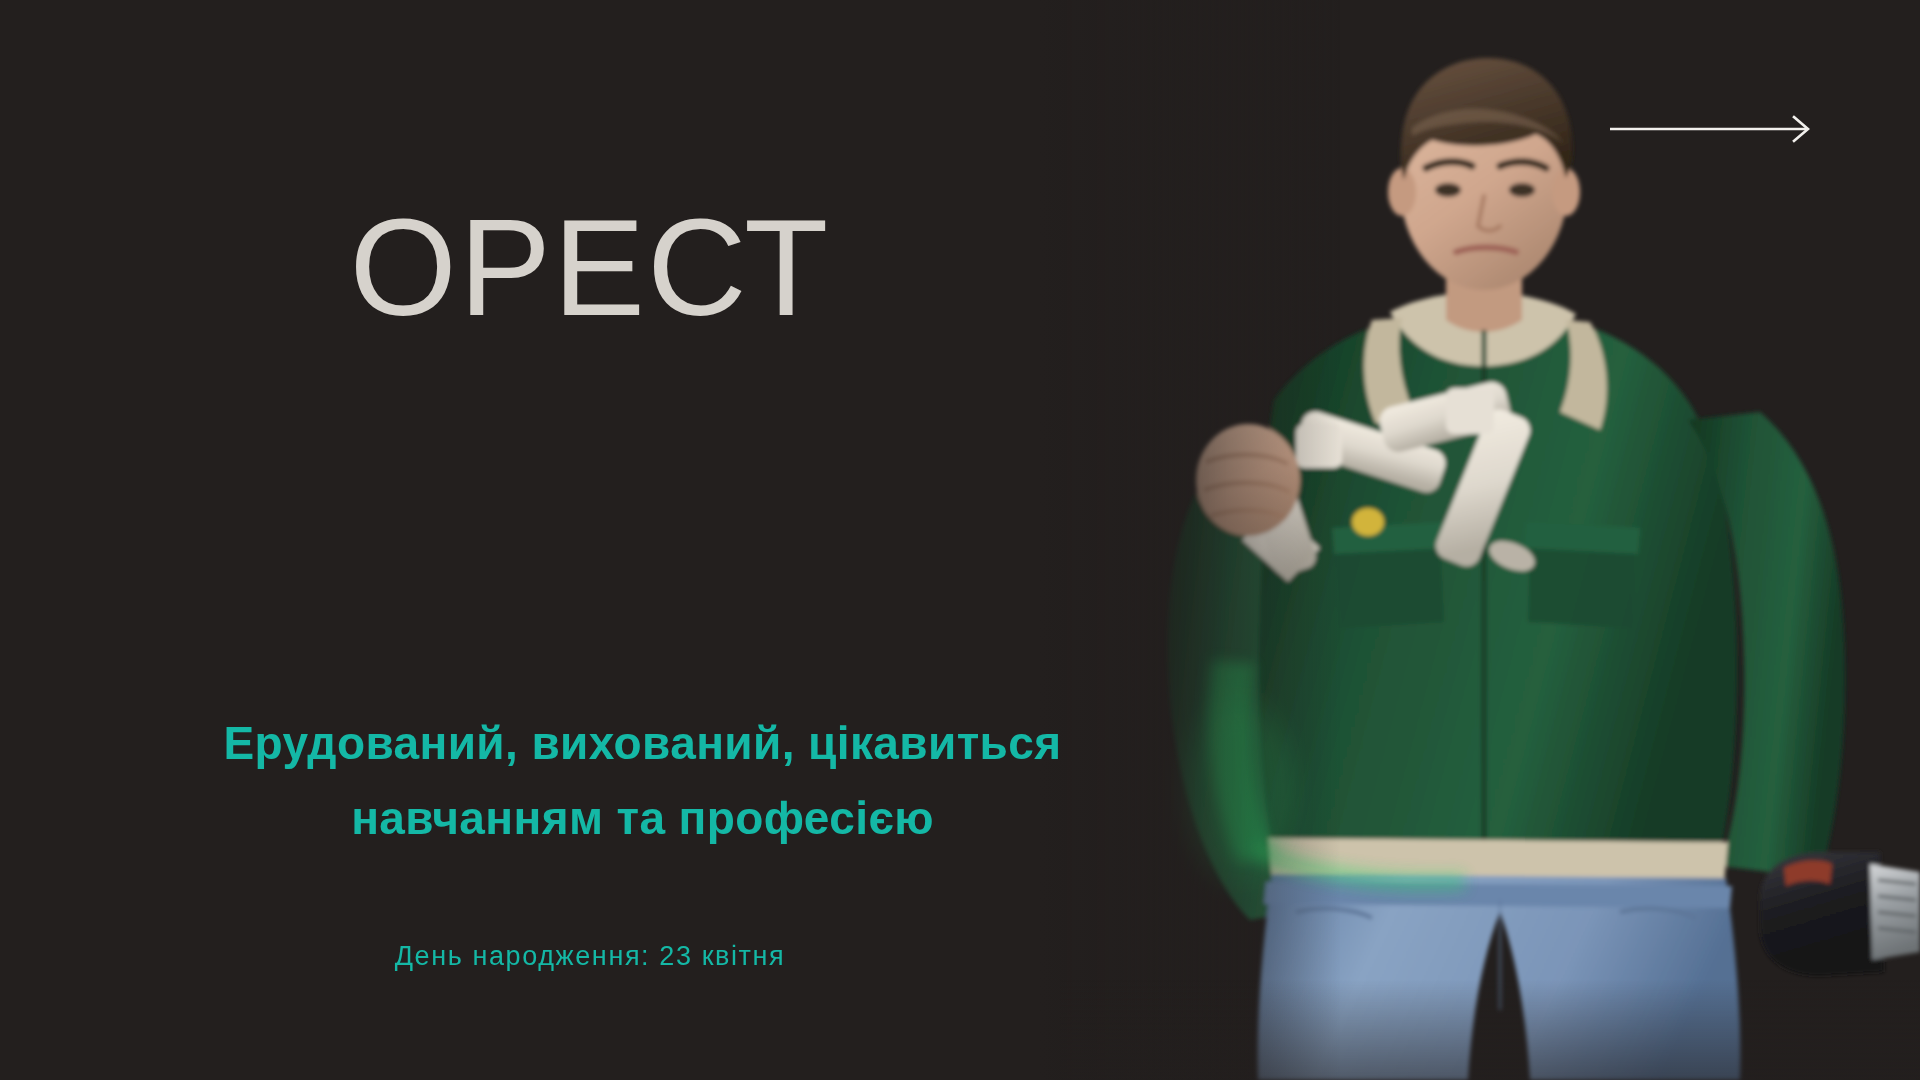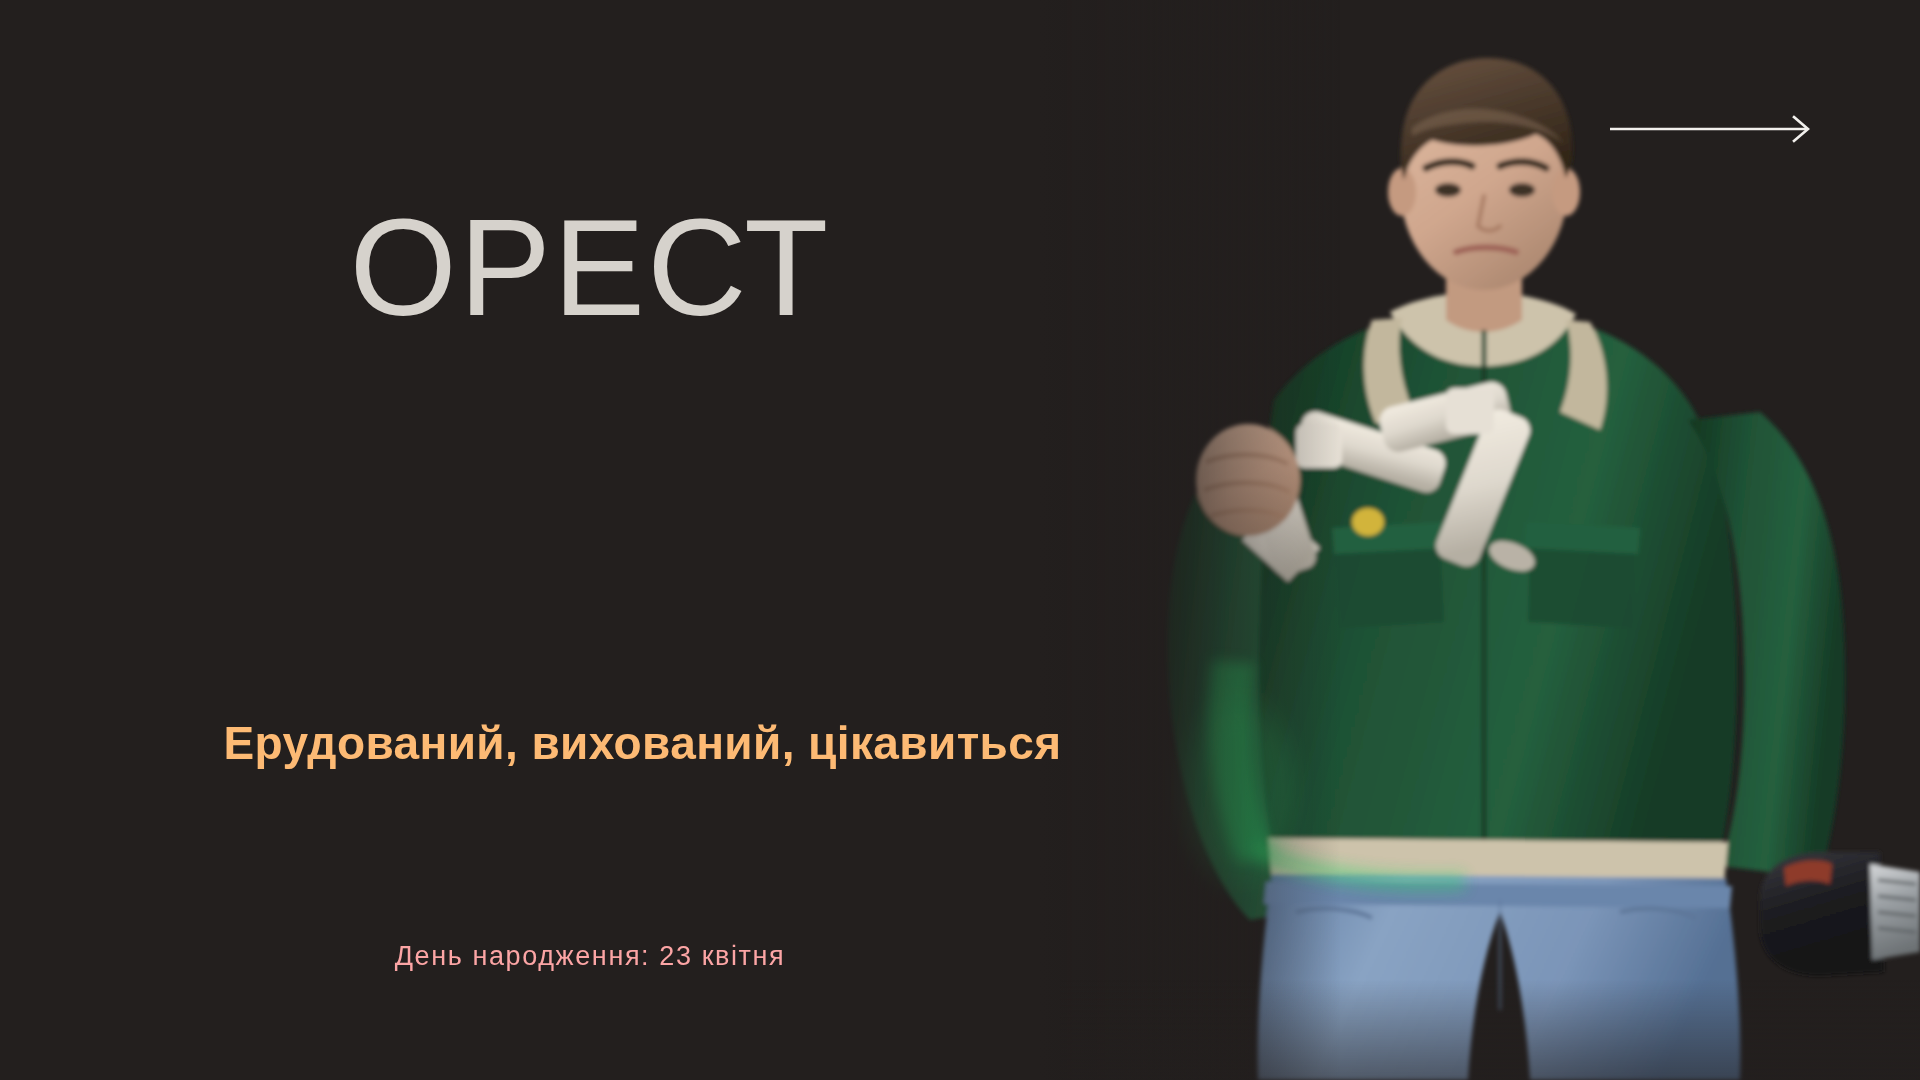--- a/index.html
+++ b/index.html
@@ -66,35 +66,35 @@
     top: 690px;
     width: 1285px;
     text-align: center;
   }
   .subtitle-line {
     font-family: "Liberation Sans", sans-serif;
     font-weight: 700;
     font-size: 46px;
     line-height: 1.62;
     letter-spacing: 0.4px;
-    color: #fdba74;
+    color: #14b8a6;
     white-space: nowrap;
   }
 
   .birthday {
     position: absolute;
     left: 0;
     top: 925px;
     width: 1180px;
     text-align: center;
     font-family: "Liberation Sans", sans-serif;
     font-weight: 400;
     font-size: 27px;
     letter-spacing: 1.6px;
-    color: #fca5a5;
+    color: #14b8a6;
     white-space: nowrap;
   }
 
   
   .photo {
     position: absolute;
     left: 1060px;
     top: 0;
     width: 860px;
     height: 1080px;
@@ -293,18 +293,19 @@
   <div class="photo-fade-bottom"></div>
 
   <div class="text-col">
 
     <div class="title-block">
       <div class="title-line">ОРЕСТ</div>
     </div>
 
     <div class="subtitle-block">
       <div class="subtitle-line">Ерудований, вихований, цікавиться</div>
+      <div class="subtitle-line">навчанням та професією</div>
     </div>
 
     <div class="birthday">День  народження:  23 квітня</div>
 
   </div>
 </div>
 
 </body></html>

